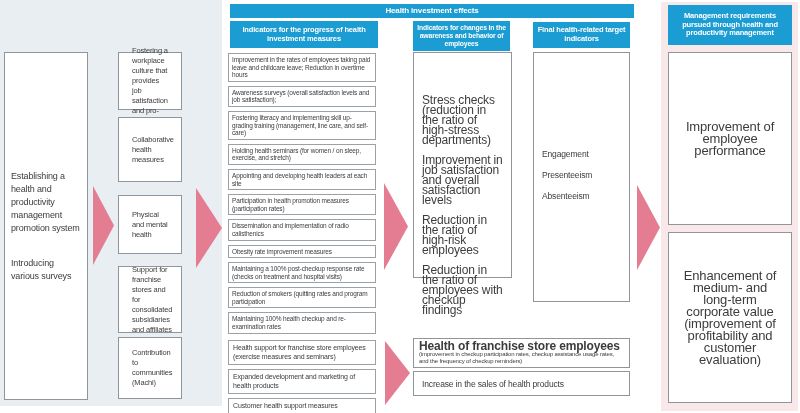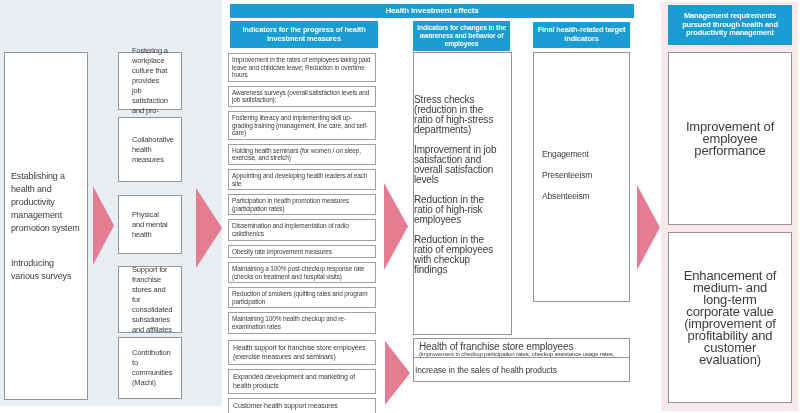--- a/index.html
+++ b/index.html
@@ -20,28 +20,28 @@
   .hdr-col5{left:533px; top:22px; width:97px; height:26px; font-size:7.5px;}
   .hdr-right{left:668px; top:5px; width:124px; height:40px; font-size:7.5px;}
   .box{position:absolute; background:#fff; border:1px solid var(--border);}
   .col1-box{left:4px; top:52px; width:84px; height:348px; display:flex; flex-direction:column; justify-content:center; gap:22px; padding:16px 6px; font-size:9px; line-height:13px;}
   .col2-box{left:118px; width:64px; display:flex; align-items:center; padding:0 13px; font-size:7.5px; line-height:10px;}
   .stack{position:absolute; left:228px; width:148px; display:flex; flex-direction:column; gap:4px;}
   .stack-main{top:53px;}
   .stack-bottom{top:340px;}
   .sbox{background:#fff; border:1px solid #9aa2a8; font-size:6.5px; line-height:7.6px; padding:2px 3px;}
   .stack-bottom .sbox{font-size:7px; line-height:8.5px; padding:3px 4px;}
-  .col4-box{left:413px; top:52px; width:99px; height:283px; padding:42px 8px 0 0; font-size:10px; line-height:10px;}
+  .col4-box{left:413px; top:52px; width:99px; height:226px; padding:42px 8px 0 8px; font-size:12px; line-height:10px;}
   .col4-box p{margin-bottom:10px;}
   .col5-box{left:533px; top:52px; width:97px; height:250px; padding:96px 8px 0 8px; font-size:8.5px;}
   .col5-box p{margin-bottom:11px;}
   .br-boxA{left:413px; top:338px; width:217px; height:30px; padding:3px 5px;}
-  .br-boxA .t{font-size:10px; line-height:9px;}
+  .br-boxA .t{font-size:12px; line-height:9px;font-weight:bold;}
   .br-boxA .n{font-size:6px; line-height:7.2px;}
-  .br-boxB{left:413px; top:357px; width:217px; height:25px; display:flex; align-items:center; padding:0 1px; font-size:8.5px;}
+  .br-boxB{left:413px; top:371px; width:217px; height:25px; display:flex; align-items:center; padding:0 8px; font-size:8.5px;}
   .right-box{left:668px; width:124px; display:flex; align-items:center; justify-content:center; text-align:center; padding:0 10px; font-size:13px; line-height:12px;}
   .right-box1{top:52px; height:173px;}
   .right-box2{top:232px; height:171px;}
   .arrow{position:absolute; background:var(--pink); clip-path:polygon(0 0, 100% 50%, 0 100%);}
   .arrow1{left:93px; top:186px; width:21px; height:79px;}
   .arrow2{left:196px; top:188px; width:26px; height:80px;}
   .arrow3{left:384px; top:183px; width:24px; height:87px;}
   .arrow4{left:637px; top:185px; width:23px; height:85px;}
   .arrow5{left:385px; top:341px; width:25px; height:64px;}
 </style>

